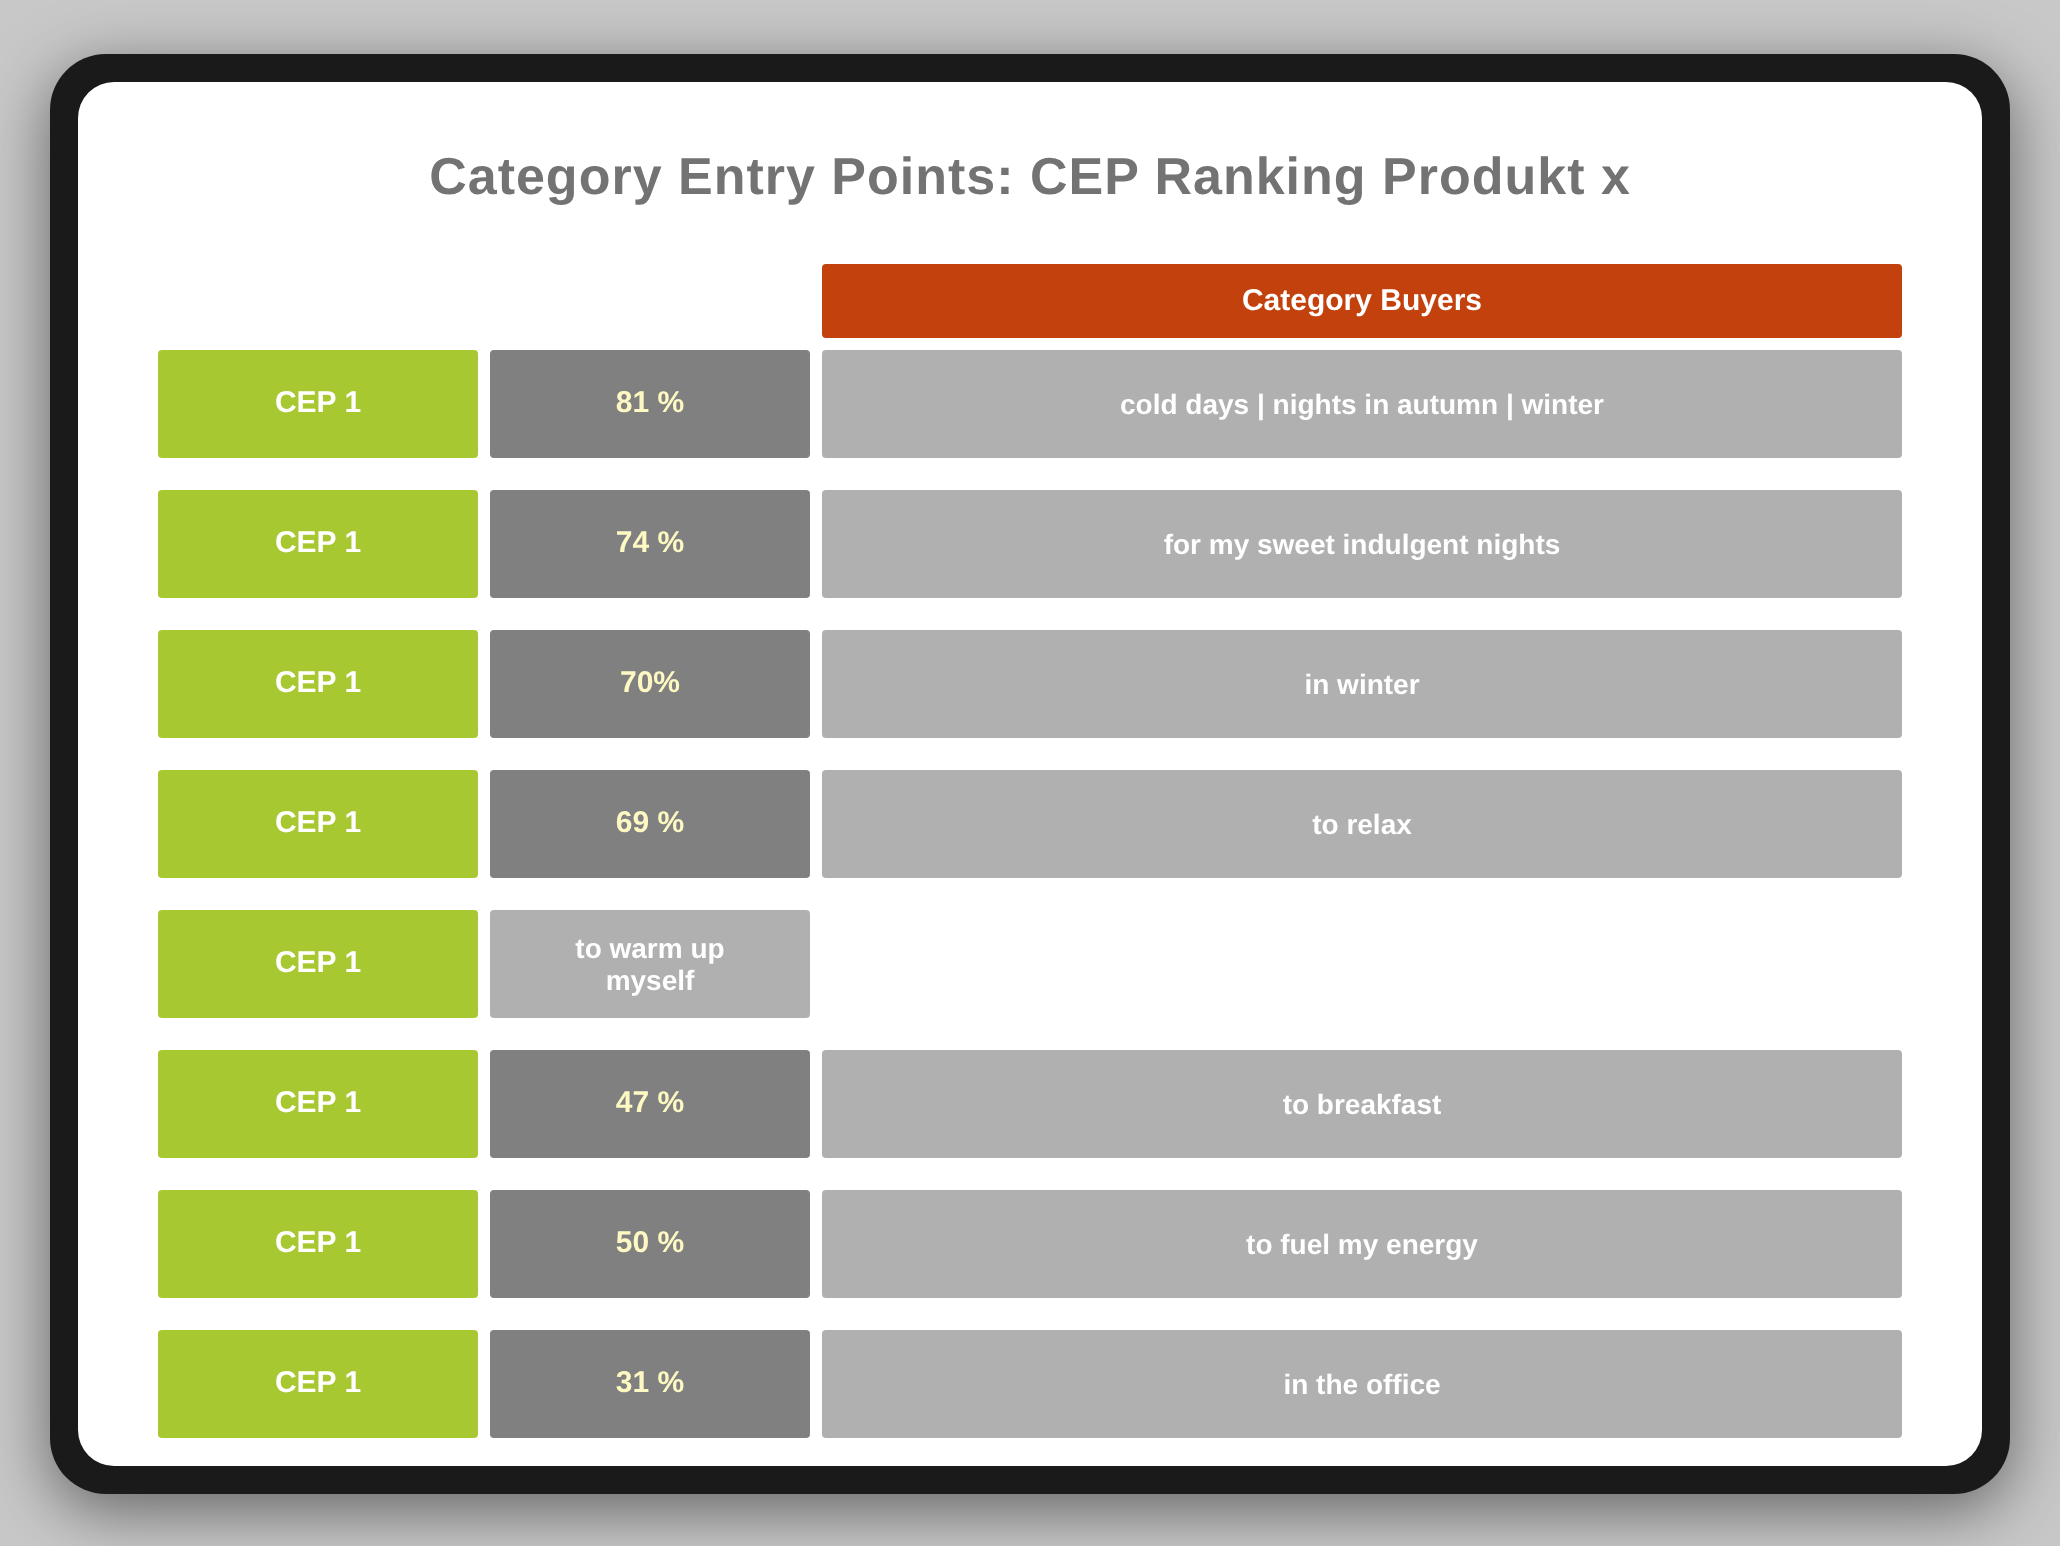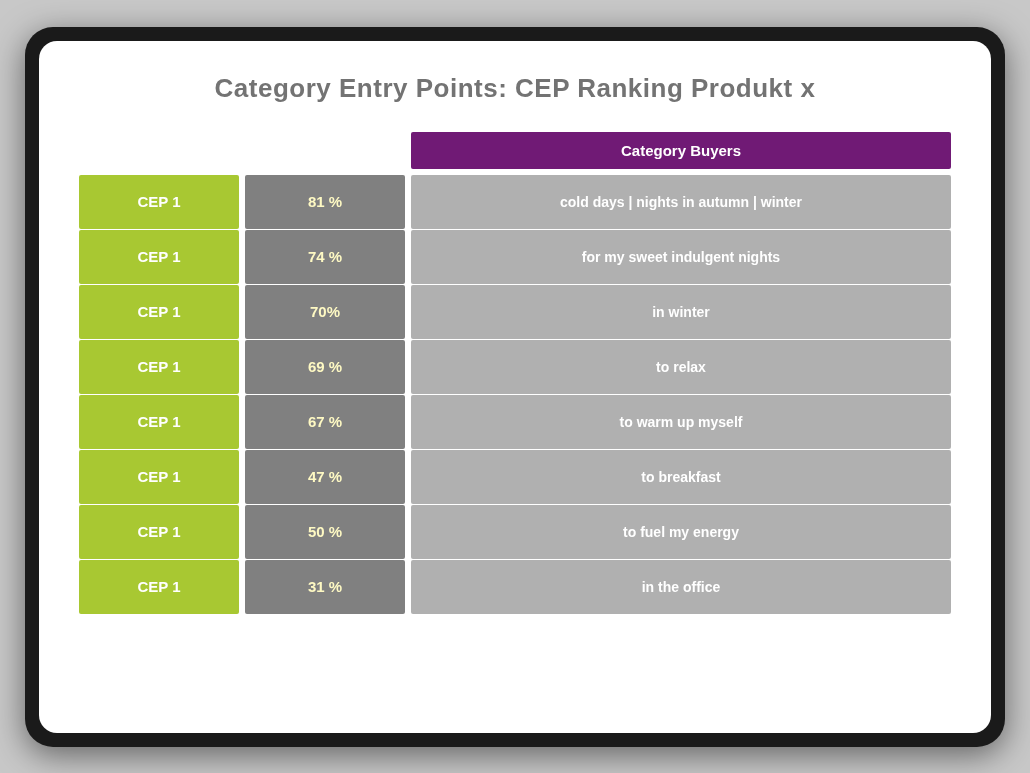--- a/index.html
+++ b/index.html
@@ -52,33 +52,33 @@
       grid-template-columns: 160px 160px 1fr;
       gap: 6px;
       margin-bottom: 6px;
     }
 
     .header-cell-empty {
       background: transparent;
     }
 
     .header-cell-buyers {
-      background: #701a75;
+      background: #c2410c;
       color: #fff;
       font-weight: 700;
       font-size: 15px;
       text-align: center;
       padding: 10px 14px;
       border-radius: 2px;
     }
 
     .data-rows {
       display: flex;
       flex-direction: column;
-      gap: 1px;
+      gap: 16px;
     }
 
     .data-row {
       display: grid;
       grid-template-columns: 160px 160px 1fr;
       gap: 6px;
       height: 54px;
     }
 
     .cell-cep {
@@ -148,21 +148,20 @@
             <div class="cell-percent">70%</div>
             <div class="cell-label">in winter</div>
           </div>
           <div class="data-row">
             <div class="cell-cep">CEP 1</div>
             <div class="cell-percent">69 %</div>
             <div class="cell-label">to relax</div>
           </div>
           <div class="data-row">
             <div class="cell-cep">CEP 1</div>
-            <div class="cell-percent">67 %</div>
             <div class="cell-label">to warm up myself</div>
           </div>
           <div class="data-row">
             <div class="cell-cep">CEP 1</div>
             <div class="cell-percent">47 %</div>
             <div class="cell-label">to breakfast</div>
           </div>
           <div class="data-row">
             <div class="cell-cep">CEP 1</div>
             <div class="cell-percent">50 %</div>

